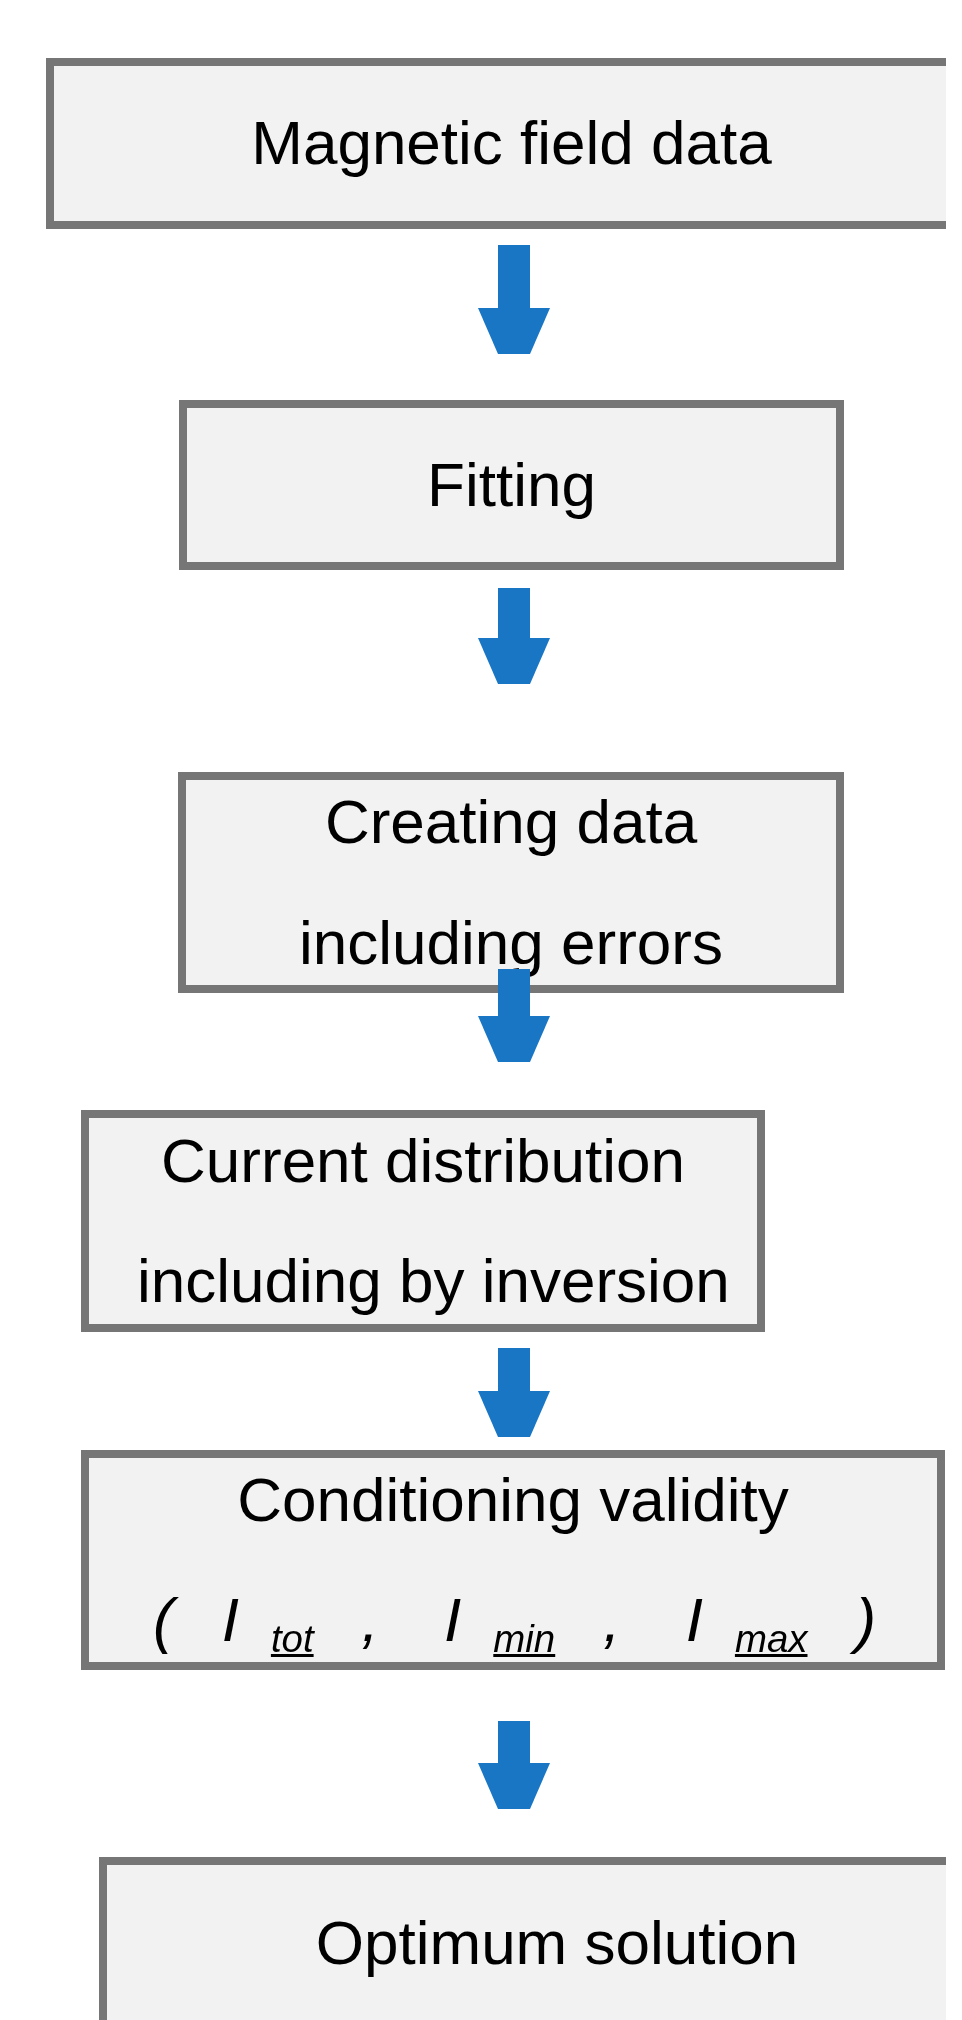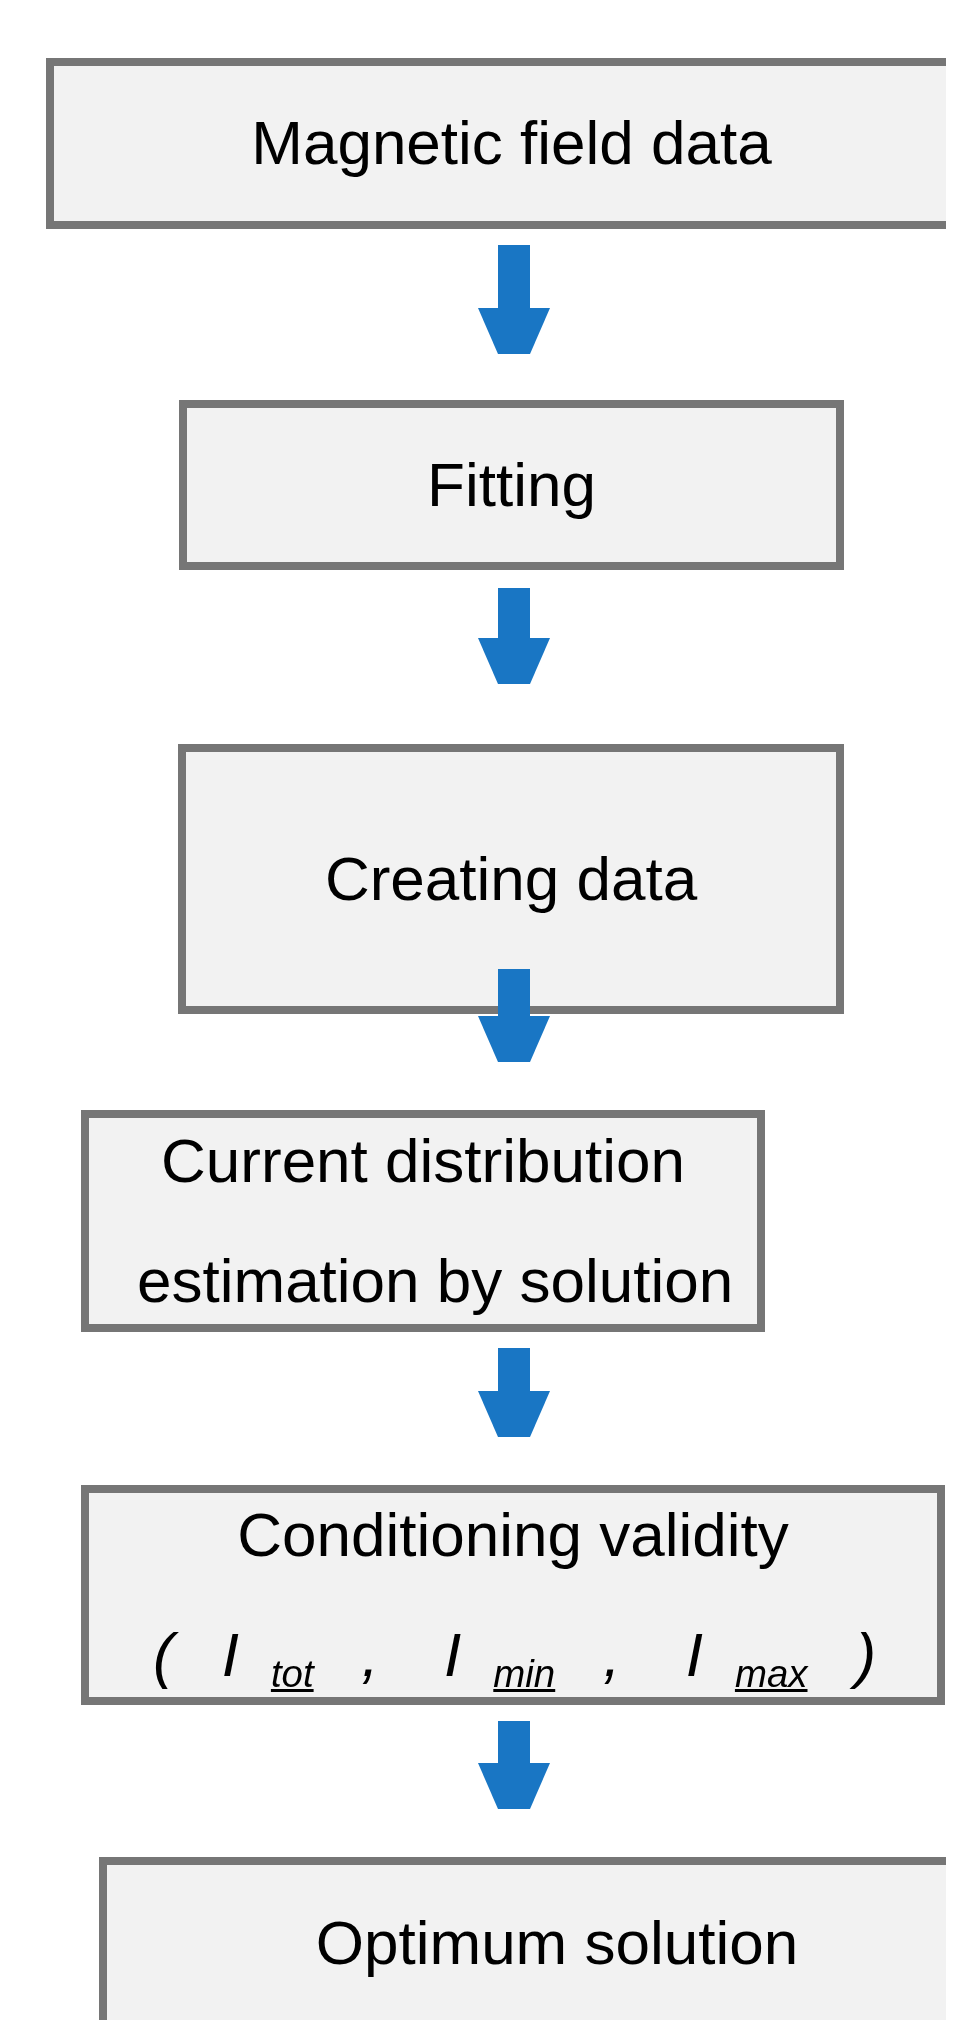--- a/index.html
+++ b/index.html
@@ -88,44 +88,45 @@
     <div class="node-label">
       <span class="line">Fitting</span>
     </div>
   </div>
 
   <div class="arrow" style="left:462px; top:540px; height:160px">
     <div class="arrow-line"></div>
     <div class="arrow-head"></div>
   </div>
 
-  <div class="node" style="left:146px; top:712px; width:666px; height:270px">
+  <div class="node" style="left:146px; top:740px; width:666px; height:221px">
     <div class="node-label">
       <span class="line">Creating data</span>
+      <span class="line">including errors</span>
     </div>
   </div>
 
   <div class="arrow" style="left:462px; top:921px; height:157px">
     <div class="arrow-line"></div>
     <div class="arrow-head"></div>
   </div>
 
   <div class="node" style="left:49px; top:1078px; width:684px; height:222px">
     <div class="node-label">
       <span class="line">Current distribution</span>
-      <span class="line">estimation by solution</span>
+      <span class="line">including by inversion</span>
     </div>
   </div>
 
   <div class="arrow" style="left:462px; top:1300px; height:153px">
     <div class="arrow-line"></div>
     <div class="arrow-head"></div>
   </div>
 
-  <div class="node" style="left:49px; top:1453px; width:864px; height:220px">
+  <div class="node" style="left:49px; top:1418px; width:864px; height:220px">
     <div class="node-label">
       <span class="line">Conditioning validity</span>
       <span class="line formula"><span>(</span><span><span>I</span><sub>tot</sub></span><span>, </span><span><span>I</span><sub>min</sub></span><span>, </span><span><span>I</span><sub>max</sub></span><span>)</span></span>
     </div>
   </div>
 
   <div class="arrow" style="left:462px; top:1673px; height:152px">
     <div class="arrow-line"></div>
     <div class="arrow-head"></div>
   </div>

